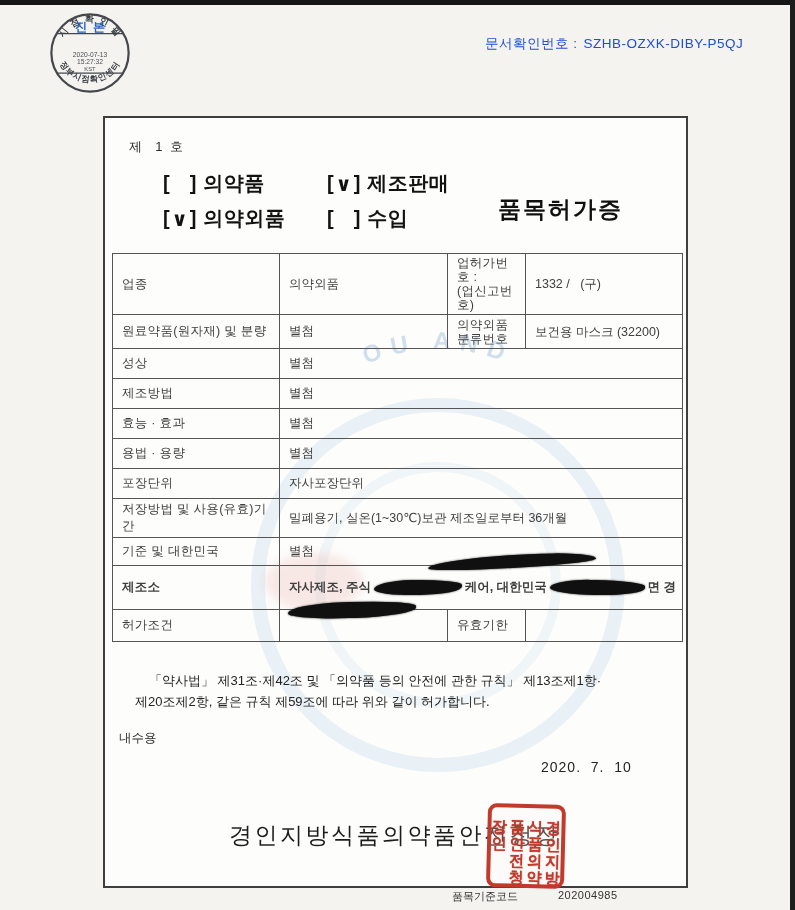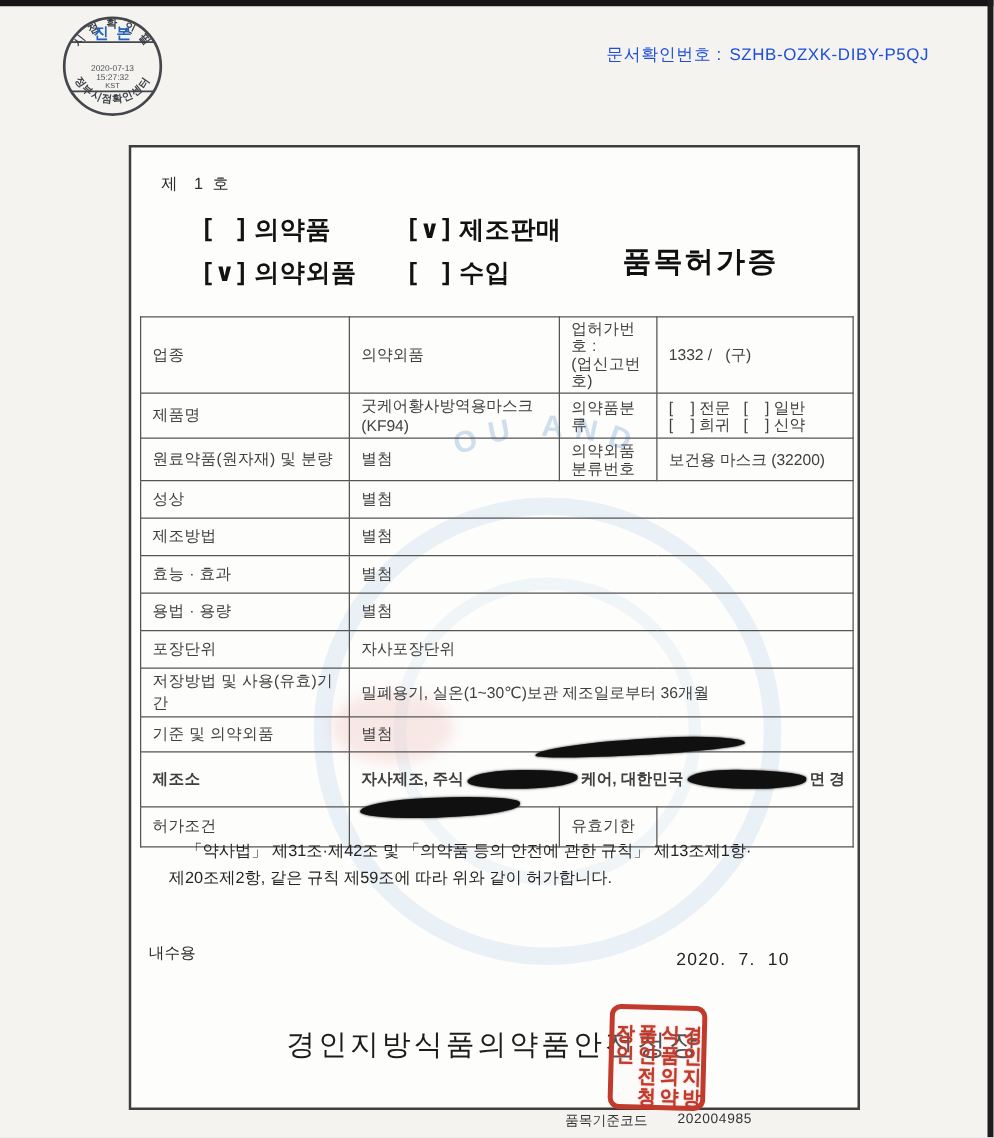--- a/index.html
+++ b/index.html
@@ -54,35 +54,35 @@
            border-radius:45% 55% 50% 50% / 60% 40% 55% 45%; box-shadow:0 0 2px #222; }
   .redact.r1{ width:128px; margin:0 3px; transform:rotate(-1deg); }
   .redact.r2{ width:138px; margin:0 3px; transform:rotate(1deg); }
   .redact.r3{ position:absolute; left:8px; bottom:-9px; width:128px; height:16px; transform:rotate(-2deg); z-index:3; }
   .redact.r4{ position:absolute; left:148px; top:-11px; width:168px; height:13px; transform:rotate(-3deg);
               border-radius:60% 40% 50% 50% / 70% 60% 40% 30%; z-index:3; }
 
   .legal{ position:absolute; left:30px; top:552px; width:505px; font-size:13px; line-height:21px; color:#242424; }
   .legal .l1{ padding-left:14px; }
 
-  .domestic{ position:absolute; left:14px; top:636px; font-size:12.5px; color:#2b2b2b; }
+  .domestic{ position:absolute; left:14px; top:612px; font-size:12.5px; color:#2b2b2b; }
   .issue-date{ position:absolute; left:436px; top:641px; font-size:14px; color:#242424; white-space:pre; letter-spacing:1px; }
 
   .signer{ position:absolute; left:124px; top:702px; font-size:23px; color:#1c1c1c; letter-spacing:2.5px; }
 
   .seal{ position:absolute; left:382px; top:686px; width:78px; height:84px;
          border:4px solid #c23a2b; border-radius:9px; transform:rotate(1.5deg);
          display:flex; align-items:center; justify-content:center;
          background:rgba(255,245,243,.25); }
   .seal-text{ writing-mode:vertical-rl; font-size:15px; line-height:18px; font-weight:700;
               color:#c23a2b; letter-spacing:1px; height:72px; transform:scaleY(1.05);
               text-shadow:0 0 1px rgba(194,58,43,.8); }
 
   .footer-code{ position:absolute; left:452px; top:889px; font-size:11px; color:#333; display:flex; }
-  .footer-code .fcv{ margin-left:24px; letter-spacing:.5px; }
+  .footer-code .fcv{ margin-left:40px; letter-spacing:.5px; }
 </style>
 </head>
 <body>
 
 <div id="screen">
 
   <div class="edge-top"></div>
   <div class="edge-right"></div>
 
   <svg class="stamp-svg" width="84" height="84" viewBox="0 0 100 100">
@@ -166,27 +166,20 @@
           <col style="width:157px">
         </colgroup>
       <tbody>
           <tr class="h33">
         <td class="lbl">업종</td>
         <td class="val">의약외품</td>
         <td class="lbl pre small">업허가번호 :
 (업신고번호)</td>
         <td class="val pre">1332 /   (구)</td>
       </tr>
-      <tr class="h36">
-        <td class="lbl">제품명</td>
-        <td class="val">굿케어황사방역용마스크(KF94)</td>
-        <td class="lbl small">의약품분류</td>
-        <td class="val pre small">[    ] 전문   [    ] 일반
-[    ] 희귀   [    ] 신약</td>
-      </tr>
       <tr class="h34">
         <td class="lbl">원료약품(원자재) 및 분량</td>
         <td class="val">별첨</td>
         <td class="lbl pre small">의약외품
 분류번호</td>
         <td class="val small">보건용 마스크 (32200)</td>
       </tr>
       <tr class="h30">
         <td class="lbl">성상</td>
         <td class="val" colspan="3">별첨</td>
@@ -205,21 +198,21 @@
       </tr>
       <tr class="h30">
         <td class="lbl">포장단위</td>
         <td class="val" colspan="3">자사포장단위</td>
       </tr>
       <tr class="h30">
         <td class="lbl">저장방법 및 사용(유효)기간</td>
         <td class="val" colspan="3">밀폐용기, 실온(1~30℃)보관 제조일로부터 36개월</td>
       </tr>
       <tr class="h28">
-        <td class="lbl">기준 및 의약외품</td>
+        <td class="lbl">기준 및 대한민국</td>
         <td class="val" colspan="3">별첨</td>
       </tr>
       <tr class="h44">
         <td class="lbl">제조소</td>
         <td class="val man-cell" colspan="3">
           <div class="man-line">
             <span>자사제조, 주식</span>
             <span class="redact r1"></span>
             <span>케어, 대한민국</span>
             <span class="redact r2"></span>

